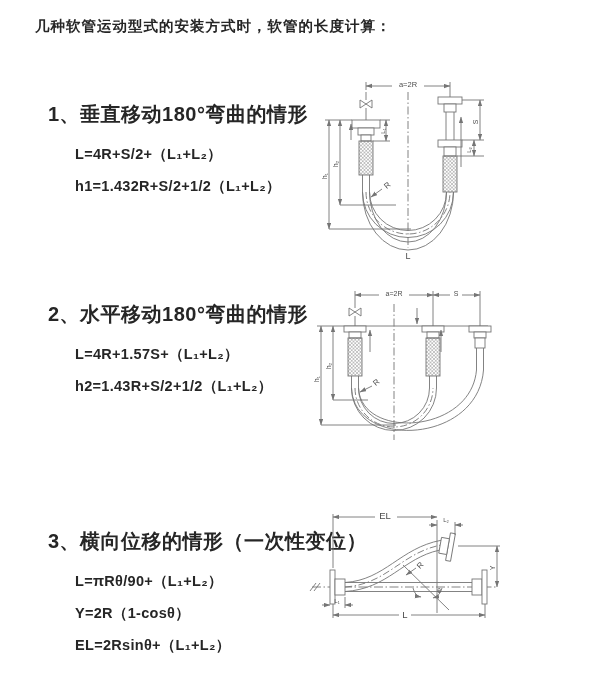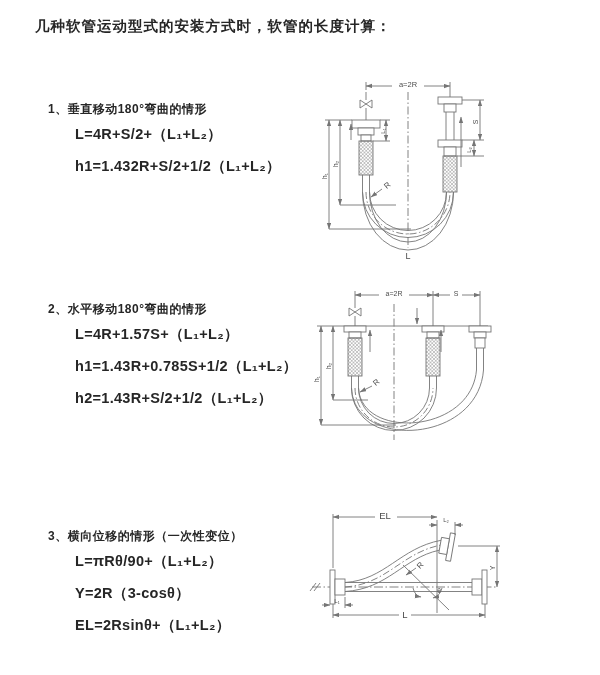--- a/index.html
+++ b/index.html
@@ -5,23 +5,23 @@
   html,body{margin:0;padding:0;}
   body{
     width:600px;height:675px;background:#ffffff;position:relative;overflow:hidden;
     font-family:"Liberation Sans","DejaVu Sans",sans-serif;color:#262626;
   }
   .abs{position:absolute;}
   .doc-title{
     left:35px;top:17px;font-size:14.5px;font-weight:bold;letter-spacing:1px;white-space:nowrap;
   }
   .section-heading{
-    font-size:12px;font-weight:bold;letter-spacing:0.5px;white-space:nowrap;
-  }
-  .formulas{margin-left:27px;}
+    font-size:20px;font-weight:bold;letter-spacing:0.5px;white-space:nowrap;
+  }
+  .formulas{margin-top:10px;margin-left:27px;}
   .formula{
     font-size:14.5px;font-weight:600;line-height:32px;white-space:nowrap;letter-spacing:0.3px;
   }
   svg text{
     font-family:"Liberation Sans","DejaVu Sans",sans-serif;
     fill:#4c4c4c;
   }
   .dgm{position:absolute;}
 </style>
 </head>
@@ -34,30 +34,29 @@
   <div class="formulas">
     <div class="formula">L=4R+S/2+（L₁+L₂）</div>
     <div class="formula">h1=1.432R+S/2+1/2（L₁+L₂）</div>
   </div>
 </div>
 
 <div class="abs" style="left:48px;top:301px;">
   <div class="section-heading">2、水平移动180°弯曲的情形</div>
   <div class="formulas">
     <div class="formula">L=4R+1.57S+（L₁+L₂）</div>
-    <div class="formula">h1=1.43R+0.785S+1/2（L₁+L₂）</div>
     <div class="formula">h2=1.43R+S/2+1/2（L₁+L₂）</div>
   </div>
 </div>
 
 <div class="abs" style="left:48px;top:528px;">
   <div class="section-heading">3、横向位移的情形（一次性变位）</div>
   <div class="formulas">
     <div class="formula">L=πRθ/90+（L₁+L₂）</div>
-    <div class="formula">Y=2R（3-cosθ）</div>
+    <div class="formula">Y=2R（1-cosθ）</div>
     <div class="formula">EL=2Rsinθ+（L₁+L₂）</div>
   </div>
 </div>
 
 <svg class="dgm" style="left:298px;top:72px;" width="290" height="190" viewBox="0 0 290 190">
   <defs>
     <pattern id="braid" width="3.5" height="3.5" patternUnits="userSpaceOnUse">
       <path d="M0,3.5 L3.5,0 M0,0 L3.5,3.5" stroke="#8a8a8a" stroke-width="0.5" fill="none"></path>
     </pattern>
     <marker id="arr" markerWidth="7" markerHeight="5" refX="6.2" refY="2.2" orient="auto-start-reverse" markerUnits="userSpaceOnUse">

